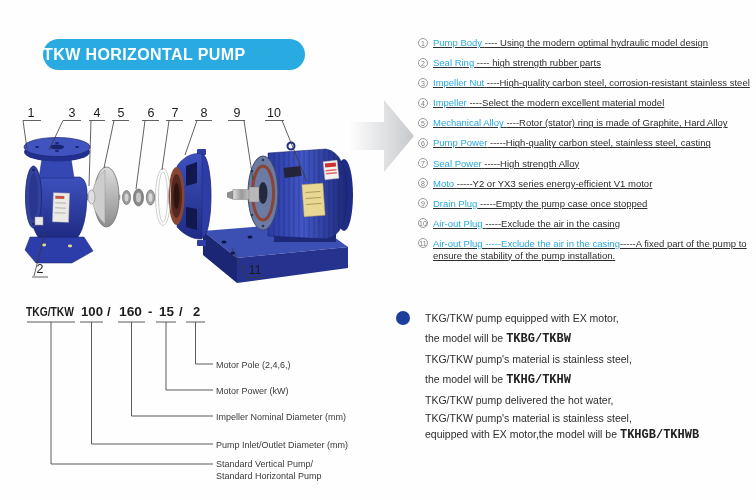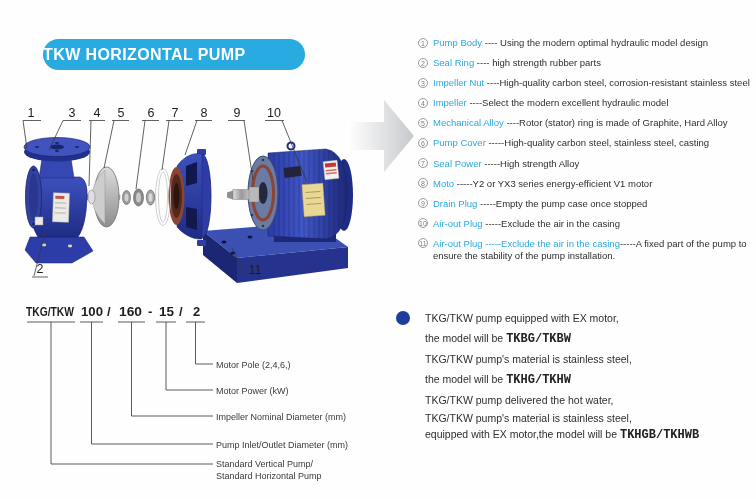--- a/index.html
+++ b/index.html
@@ -19,21 +19,21 @@
   
   .diagram { position:absolute; left:8px; top:96px; width:415px; height:200px; }
 
   
   .parts-list { position:absolute; left:418px; top:37px; width:334px; }
   .pitem { display:flex; align-items:flex-start; margin-bottom:8.3px; font-size:9.5px; line-height:11.8px; color:#2e2e2e; }
   .pnum {
     flex:none; width:10px; height:10px; border:1px solid #9a9a9a; border-radius:50%;
     color:#7d7d7d; font-size:7px; line-height:9px; text-align:center; margin-right:5px; margin-top:0.5px;
   }
-  .ptext { flex:1; }
+  .ptext { flex:1;text-decoration:underline; }
   .plabel { color:#2aa9dd; }
   .pdesc { color:#2e2e2e; }
 
   
   .model-key { position:absolute; left:18px; top:296px; width:345px; height:198px; }
 
   
   .variants { position:absolute; left:396px; top:309px; width:356px; display:flex; align-items:flex-start; }
   .bullet { flex:none; width:14px; height:14px; border-radius:50%; background:#1d3e9c; margin-top:2px; margin-right:15px; }
   .vlines { flex:1; }
@@ -244,29 +244,29 @@
     <div class="pitem">
       <span class="pnum">2</span>
       <span class="ptext"><span class="plabel">Seal Ring</span> <span class="pdesc">---- high strength rubber parts</span></span>
     </div>
     <div class="pitem">
       <span class="pnum">3</span>
       <span class="ptext"><span class="plabel">Impeller Nut</span> <span class="pdesc">----High-quality carbon steel, corrosion-resistant stainless steel</span></span>
     </div>
     <div class="pitem">
       <span class="pnum">4</span>
-      <span class="ptext"><span class="plabel">Impeller</span> <span class="pdesc">----Select the modern excellent hydraulic model</span></span>
+      <span class="ptext"><span class="plabel">Impeller</span> <span class="pdesc">----Select the modern excellent material model</span></span>
     </div>
     <div class="pitem">
       <span class="pnum">5</span>
       <span class="ptext"><span class="plabel">Mechanical Alloy</span> <span class="pdesc">----Rotor (stator) ring is made of Graphite, Hard Alloy</span></span>
     </div>
     <div class="pitem">
       <span class="pnum">6</span>
-      <span class="ptext"><span class="plabel">Pump Cover</span> <span class="pdesc">-----High-quality carbon steel, stainless steel, casting</span></span>
+      <span class="ptext"><span class="plabel">Pump Power</span> <span class="pdesc">-----High-quality carbon steel, stainless steel, casting</span></span>
     </div>
     <div class="pitem">
       <span class="pnum">7</span>
       <span class="ptext"><span class="plabel">Seal Power</span> <span class="pdesc">-----High strength Alloy</span></span>
     </div>
     <div class="pitem">
       <span class="pnum">8</span>
       <span class="ptext"><span class="plabel">Moto</span> <span class="pdesc">-----Y2 or YX3 series energy-efficient V1 motor</span></span>
     </div>
     <div class="pitem">

